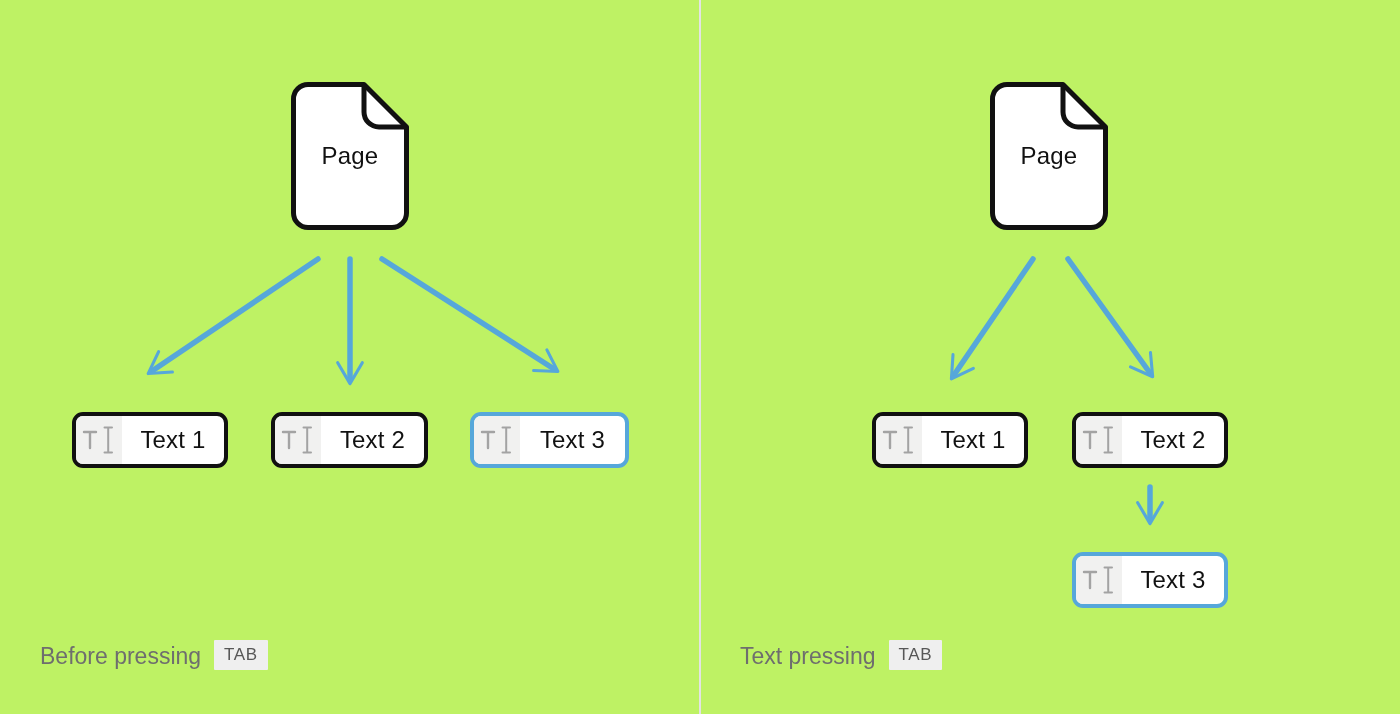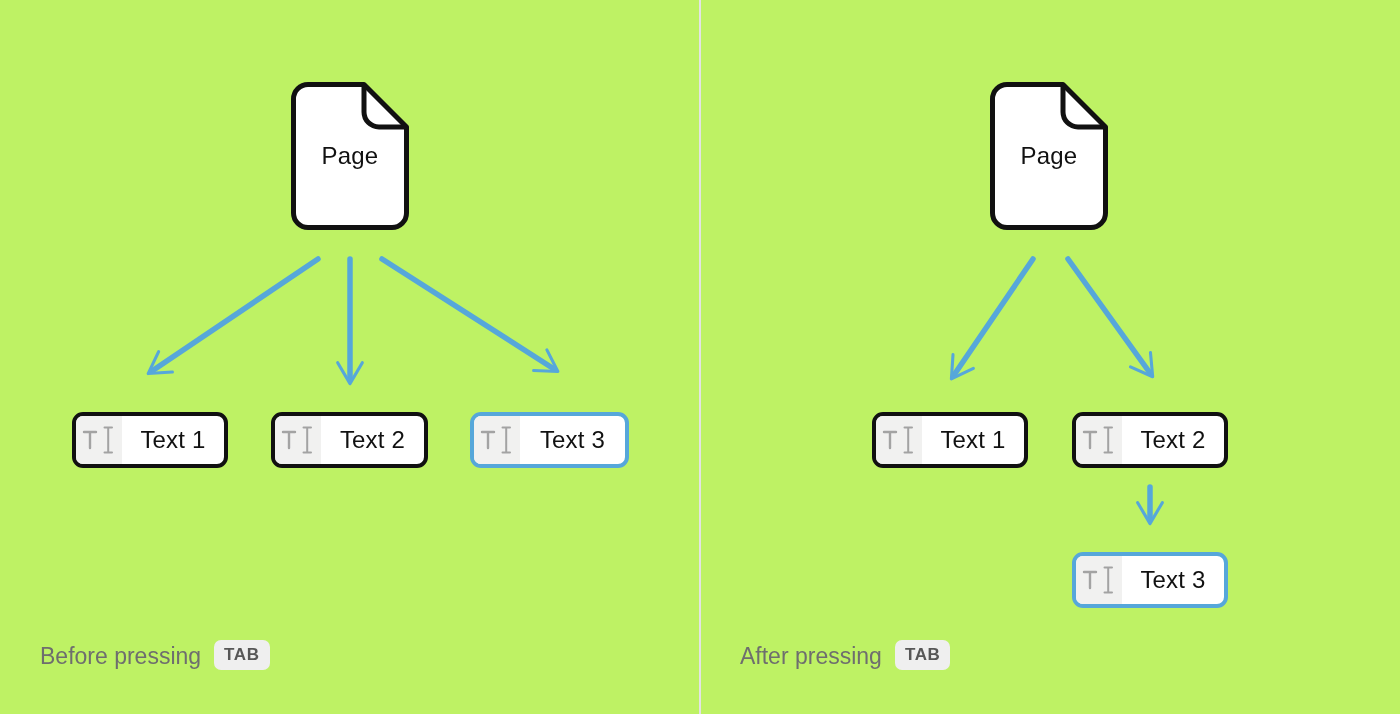--- a/index.html
+++ b/index.html
@@ -43,22 +43,22 @@
     font-size:24px;font-weight:500;color:#111111;letter-spacing:.2px;
     padding:0 10px;
     border-radius:14px;
   }
   .caption{
     position:absolute;display:flex;align-items:flex-end;gap:13px;
     font-size:23px;color:#6E6E6E;
   }
   .key-badge{
     background:#EFEFEF;color:#575757;
-    font-weight:700;font-size:17px;letter-spacing:.6px;
-    padding:5px 10px;border-radius:7px;line-height:1.15;
+    font-weight:400;font-size:17px;letter-spacing:.6px;
+    padding:5px 10px;border-radius:1px;line-height:1.15;
   }
 </style>
 </head>
 <body>
 
 <div class="canvas">
 
   <svg class="arrows" viewBox="0 0 1400 714">
     <defs>
       <marker id="ah" viewBox="0 0 10 10" refX="6.5" refY="5" markerWidth="5.6" markerHeight="5.6" orient="auto">
@@ -173,18 +173,18 @@
           <g fill="none" stroke="#A3A3A3" stroke-width="2.4" stroke-linecap="round">
             <path d="M3 9 H15 M9 9 V25"></path>
             <path d="M23.5 4.5 H31 M27.2 4.5 V29.5 M23.5 29.5 H31" stroke-width="2"></path>
           </g>
         </svg>
       </span>
       <span class="block-label">Text 3</span>
     </div>
 
     <div class="caption" style="left:740px;top:640px;">
-      <span>After pressing</span>
+      <span>Text pressing</span>
       <span class="key-badge">TAB</span>
     </div>
   </section>
 
 </div>
 
 </body></html>

